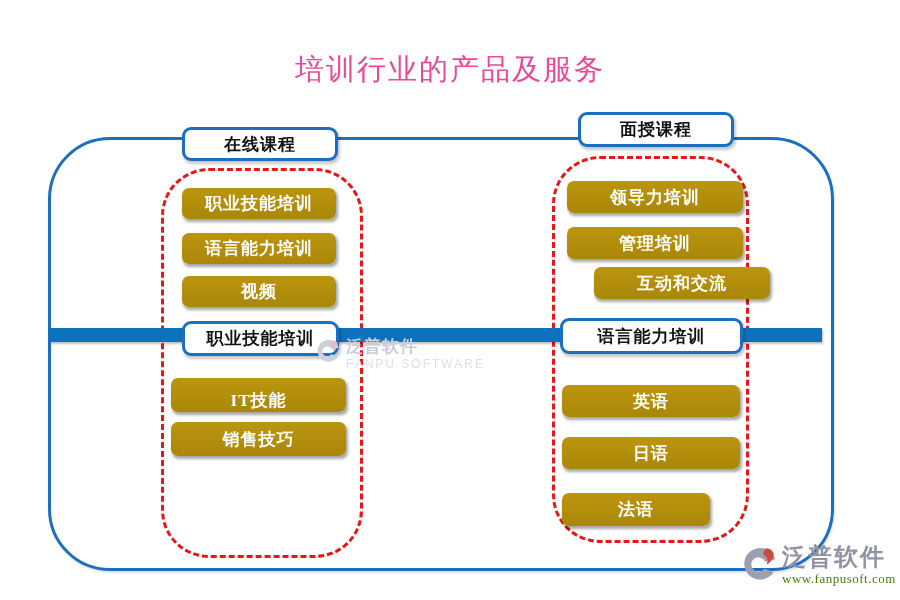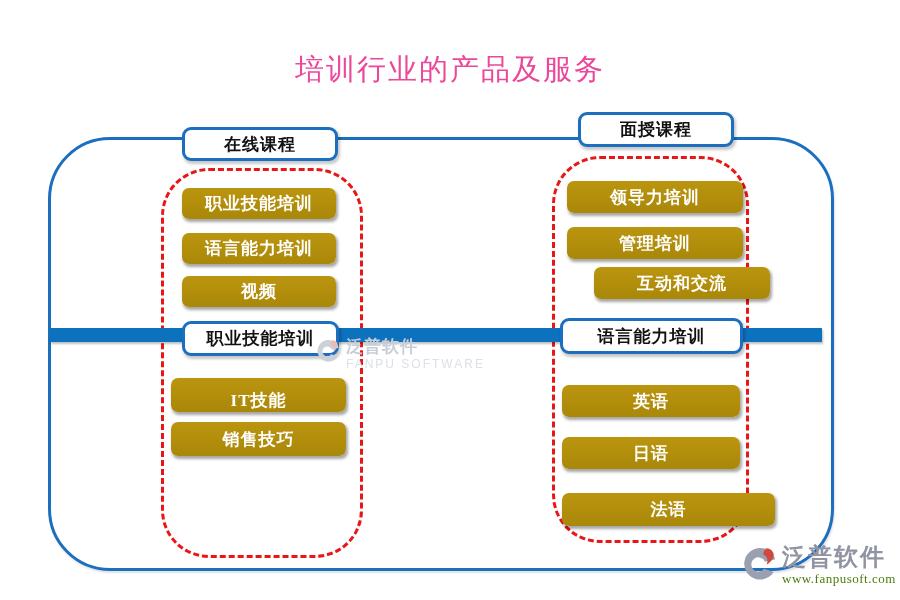--- a/index.html
+++ b/index.html
@@ -45,21 +45,21 @@
   .btn-l5{left:171px;top:422px;width:175px;height:34px;}
   .btn-l6{left:171px;top:487px;width:175px;height:34px;}
   
   .hdr-face{left:578px;top:112px;width:150px;height:29px;}
   .btn-r1{left:567px;top:181px;width:176px;height:32px;}
   .btn-r2{left:567px;top:227px;width:176px;height:32px;}
   .btn-r3{left:594px;top:267px;width:176px;height:32px;}
   .hdr-face-mid{left:560px;top:318px;width:177px;height:30px;}
   .btn-r4{left:562px;top:385px;width:178px;height:32px;}
   .btn-r5{left:562px;top:437px;width:178px;height:32px;}
-  .btn-r6{left:562px;top:493px;width:213px;height:33px;}
+  .btn-r6{left:562px;top:493px;width:148px;height:33px;}
   
   .wm-center{
     position:absolute;left:316px;top:338px;z-index:6;display:flex;align-items:flex-start;gap:4px;
     pointer-events:none;
   }
   .wm-center .wm-text{display:flex;flex-direction:column;line-height:1;}
   .wm-center .wm-name{font-size:17px;font-weight:bold;color:#c7ccd6;letter-spacing:1px;font-family:"Liberation Sans","DejaVu Sans",sans-serif;}
   .wm-center .wm-sub{font-size:12px;color:#dde0e7;letter-spacing:2px;margin-top:3px;font-family:"Liberation Sans","DejaVu Sans",sans-serif;}
   .wm-corner{
     position:absolute;left:742px;top:545px;z-index:6;display:flex;align-items:flex-start;gap:2px;

